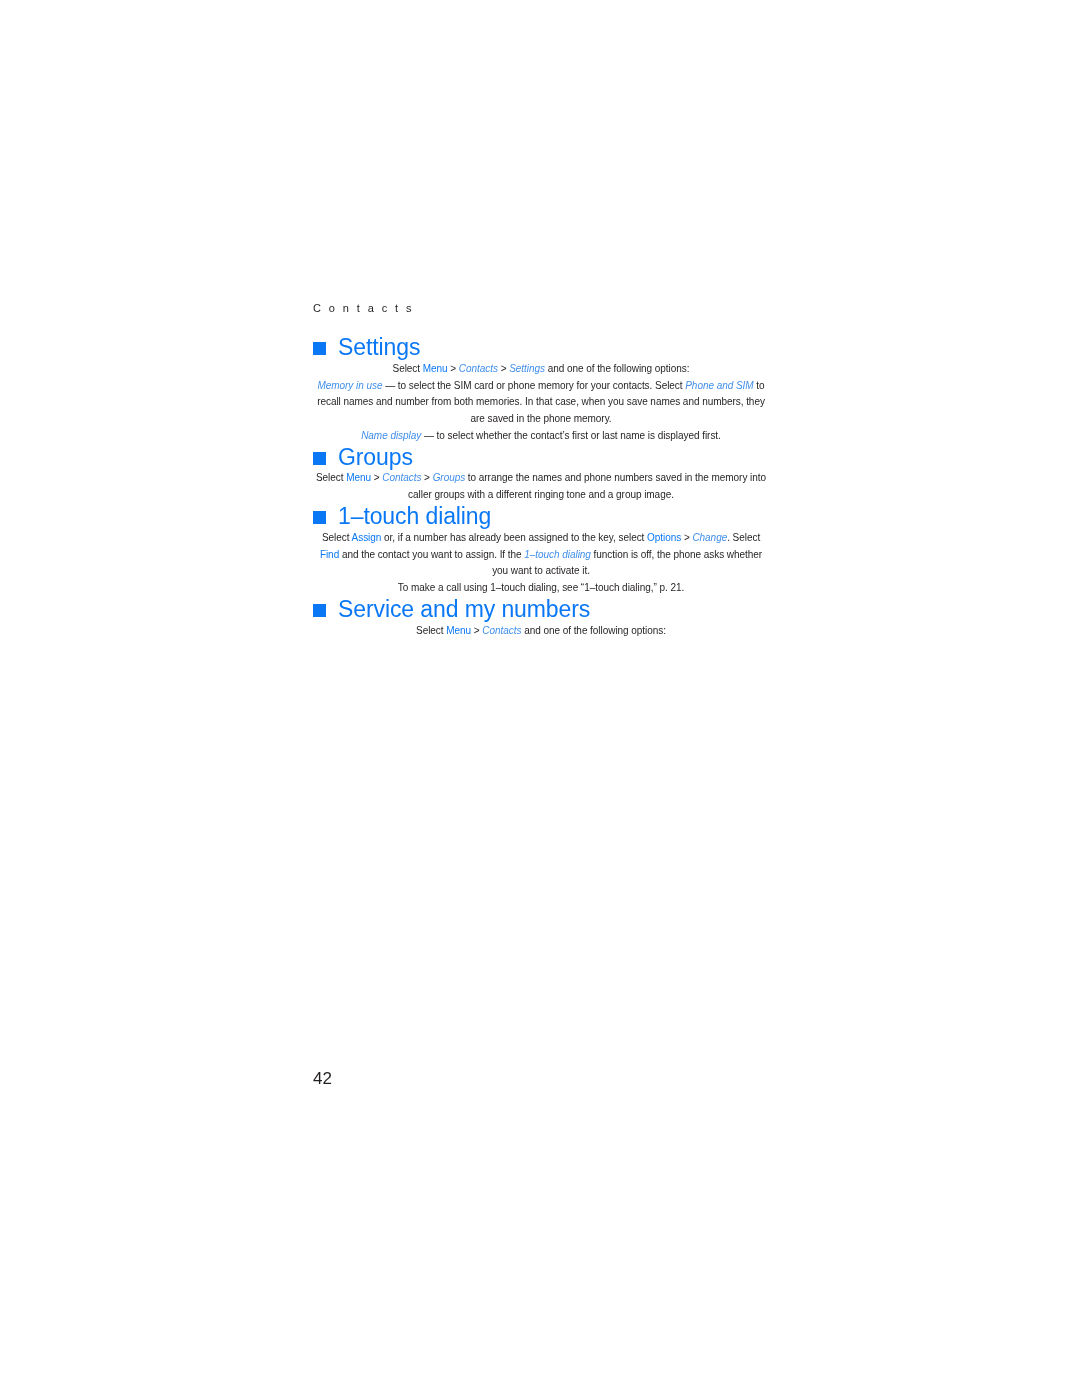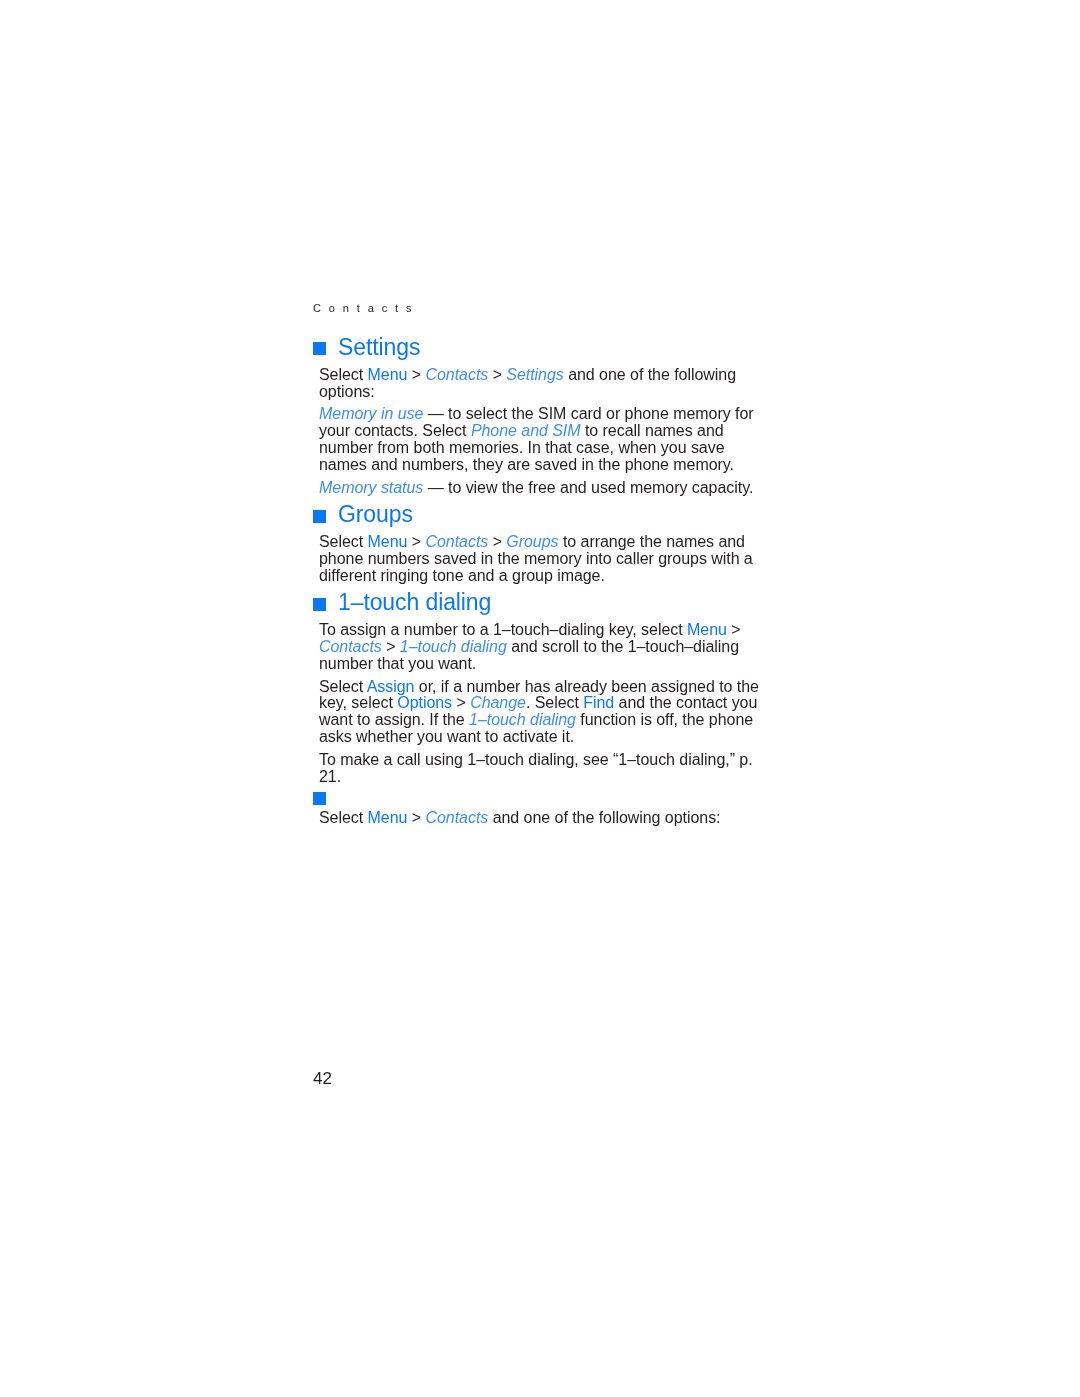--- a/index.html
+++ b/index.html
@@ -57,25 +57,26 @@
     width: 13px;
     height: 13px;
     background: #0a78f5;
     margin-right: 12px;
     flex: none;
     position: relative;
     top: 1px;
   }
 
   p.body {
-    margin: 6px;
-    font-size: 16px;
+    margin: 0;
+    font-size: 10px;
     line-height: 16.8px;
     color: #231f20;
     letter-spacing: -0.05px;
+    text-align: center;
   }
 
   
   .gap-head-to-para { margin-top: 7px; }
   .gap-para         { margin-top: 11px; }
   .gap-para-tight   { margin-top: 11px; }
   .gap-before-head  { margin-top: 25px; }
 
   
   .ui-term {
@@ -108,44 +109,44 @@
     <h2 class="section-heading">
       <span class="bullet-square"></span>
       <span>Settings</span>
     </h2>
 
     <p class="body gap-head-to-para"><span>Select </span><span class="ui-term">Menu</span><span> &gt; </span><span class="ui-item">Contacts</span><span> &gt; </span><span class="ui-item">Settings</span><span> and one of the following options:</span></p>
 
     <p class="body gap-para"><span class="ui-item">Memory in use</span><span> — to select the SIM card or phone memory for your contacts. Select </span><span class="ui-item">Phone and SIM</span><span> to recall names and number from both memories. In that case, when you save names and numbers, they are saved in the phone memory.</span></p>
 
 
+    <p class="body gap-para-tight"><span class="ui-item">Name display</span><span> — to select whether the contact’s first or last name is displayed first.</span></p>
 
 
-    <p class="body gap-para-tight"><span class="ui-item">Memory status</span><span> — to view the free and used memory capacity.</span></p>
 
     <h2 class="section-heading gap-before-head">
       <span class="bullet-square"></span>
       <span>Groups</span>
     </h2>
 
     <p class="body gap-head-to-para"><span>Select </span><span class="ui-term">Menu</span><span> &gt; </span><span class="ui-item">Contacts</span><span> &gt; </span><span class="ui-item">Groups</span><span> to arrange the names and phone numbers saved in the memory into caller groups with a different ringing tone and a group image.</span></p>
 
     <h2 class="section-heading gap-before-head">
       <span class="bullet-square"></span>
       <span>1–touch dialing</span>
     </h2>
 
-    <p class="body gap-head-to-para"><span>To assign a number to a 1–touch–dialing key, select </span><span class="ui-term">Menu</span><span> &gt; </span><span class="ui-item">Contacts</span><span> &gt; </span><span class="ui-item">1–touch dialing</span><span> and scroll to the 1–touch–dialing number that you want.</span></p>
 
     <p class="body gap-para"><span>Select </span><span class="ui-term">Assign</span><span> or, if a number has already been assigned to the key, select </span><span class="ui-term">Options</span><span> &gt; </span><span class="ui-item">Change</span><span>. Select </span><span class="ui-term">Find</span><span> and the contact you want to assign. If the </span><span class="ui-item">1–touch dialing</span><span> function is off, the phone asks whether you want to activate it.</span></p>
 
     <p class="body gap-para">To make a call using 1–touch dialing, see “1–touch dialing,” p. 21.</p>
 
     <h2 class="section-heading gap-before-head">
       <span class="bullet-square"></span>
+      <span>Service and my numbers</span>
     </h2>
 
     <p class="body gap-head-to-para"><span>Select </span><span class="ui-term">Menu</span><span> &gt; </span><span class="ui-item">Contacts</span><span> and one of the following options:</span></p>
 
 
 
   </div>
 
   <div class="page-number">42</div>
 

